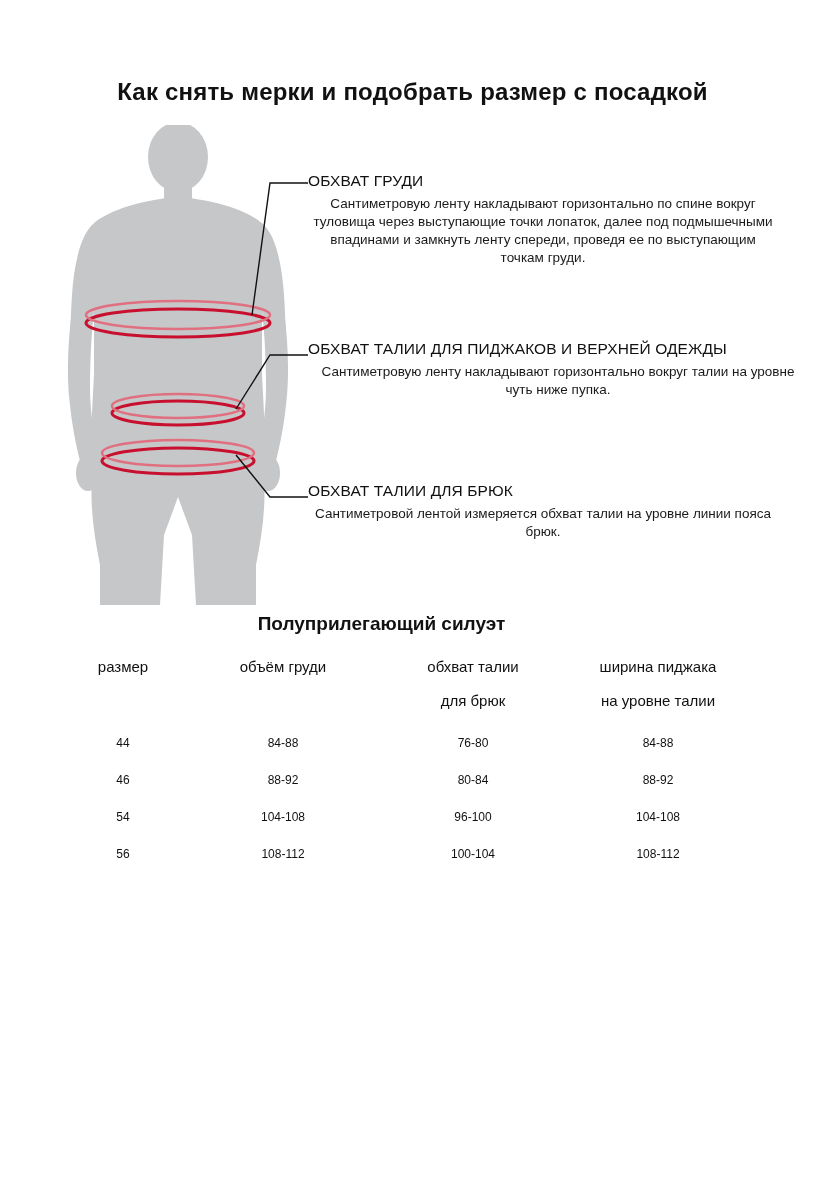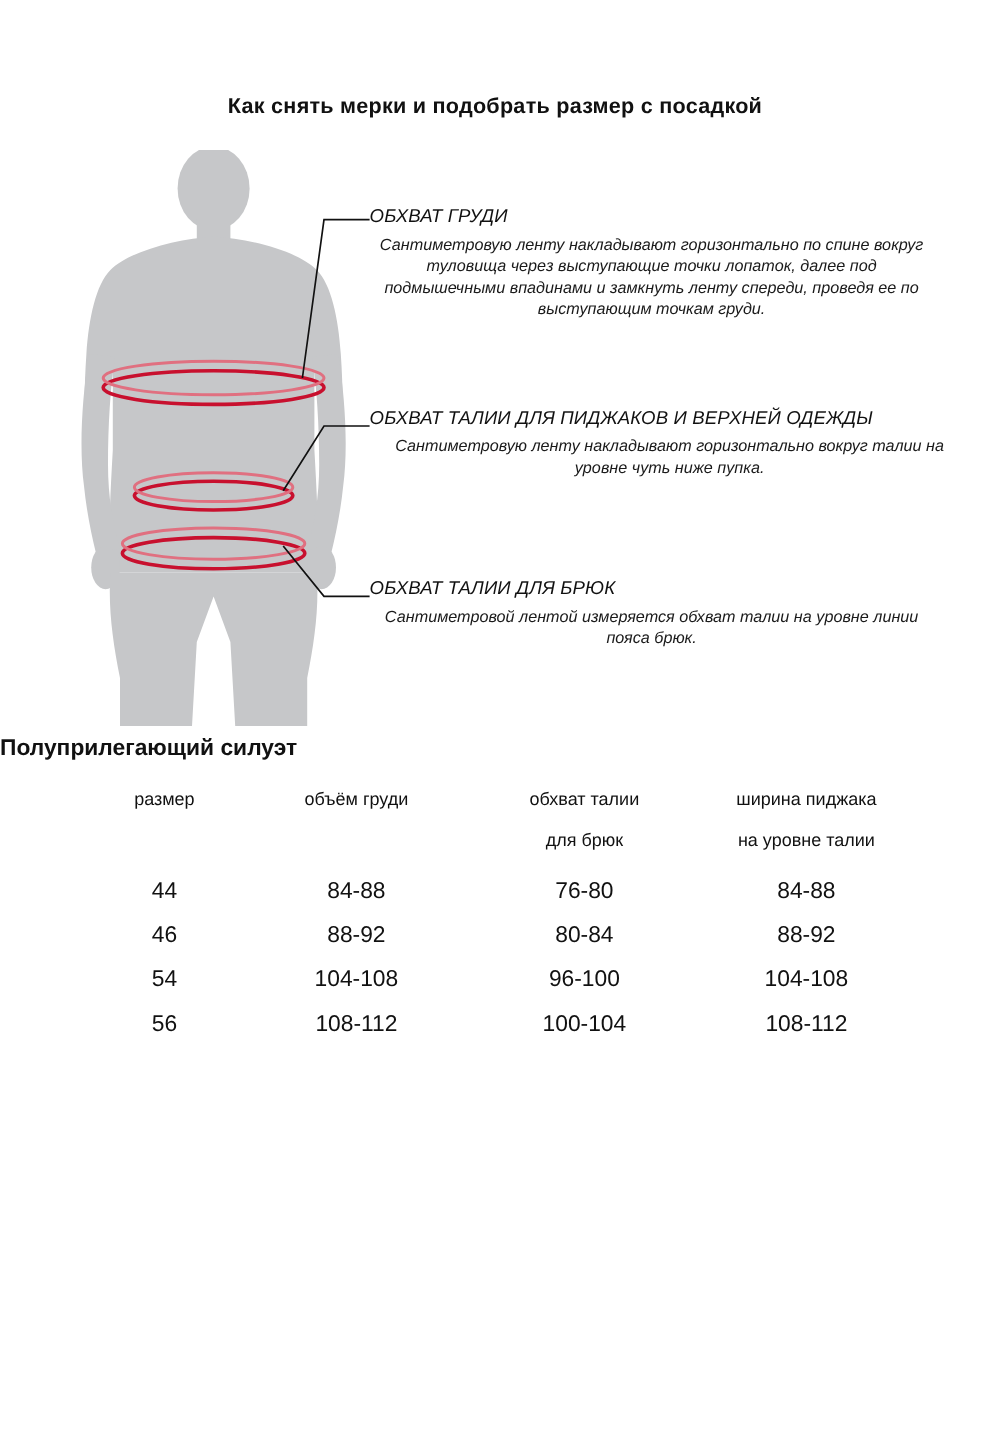--- a/index.html
+++ b/index.html
@@ -16,40 +16,39 @@
     overflow: hidden;
   }
 
   
   .page-title {
     position: absolute;
     top: 78px;
     left: 0;
     width: 825px;
     text-align: center;
-    font-size: 18px;
+    font-size: 24px;
     font-weight: bold;
     letter-spacing: 0.2px;
     color: #111;
   }
 
   
   .figure-wrap {
     position: absolute;
     top: 125px;
     left: 30px;
     width: 300px;
     height: 480px;
   }
   .figure-wrap svg { display:block; }
 
   
   .callout {
     position: absolute;
-    font-style: italic;
   }
   .callout-title {
     font-size: 15.5px;
     color: #111;
     letter-spacing: 0.1px;
     white-space: nowrap;
   }
   .callout-body {
     font-size: 13.5px;
     line-height: 18px;
@@ -67,37 +66,38 @@
     position: absolute;
     pointer-events: none;
   }
 
   
   .table-title {
     position: absolute;
     top: 613px;
     left: 0;
     width: 763px;
+    text-align: center;
     font-size: 19px;
     font-weight: bold;
     color: #111;
   }
 
   table.size-table {
     position: absolute;
     top: 658px;
-    left: 72px;
+    left: 58px;
     width: 690px;
     border-collapse: collapse;
   }
   table.size-table th,
   table.size-table td {
     text-align: center;
     font-weight: normal;
-    font-size: 19px;
+    font-size: 12px;
     color: #111;
     padding: 0;
   }
   table.size-table thead th {
     height: 34px;
     vertical-align: top;
     font-size: 15px;
   }
   table.size-table thead tr.sub th {
     height: 32px;

